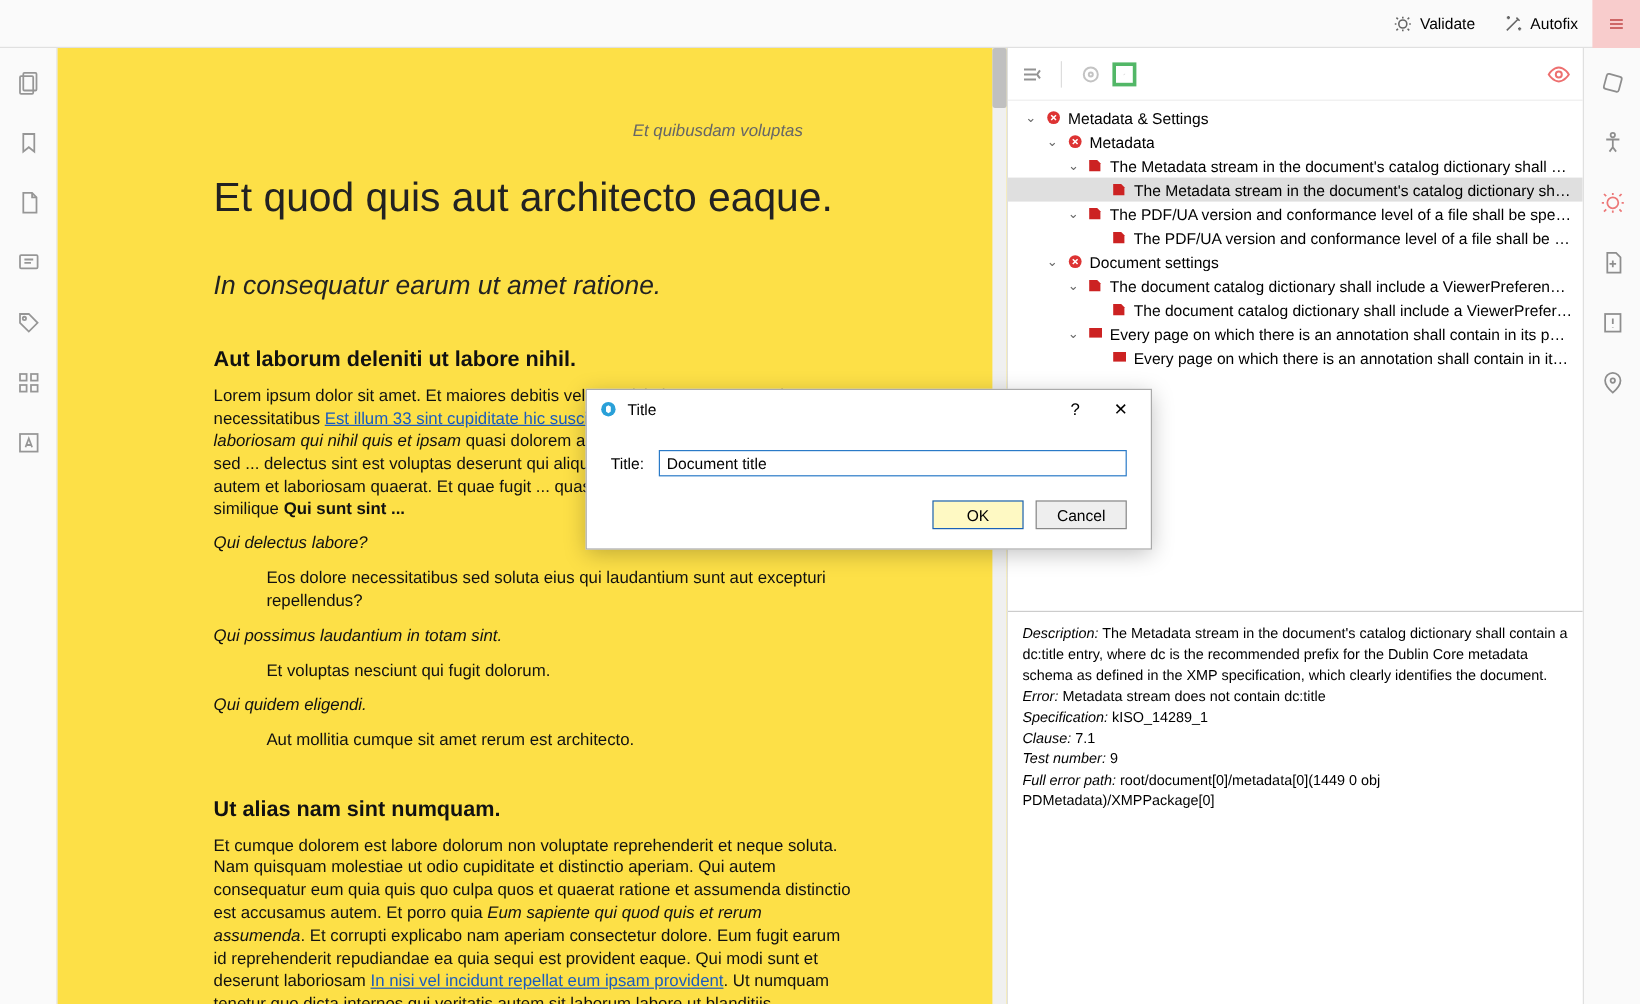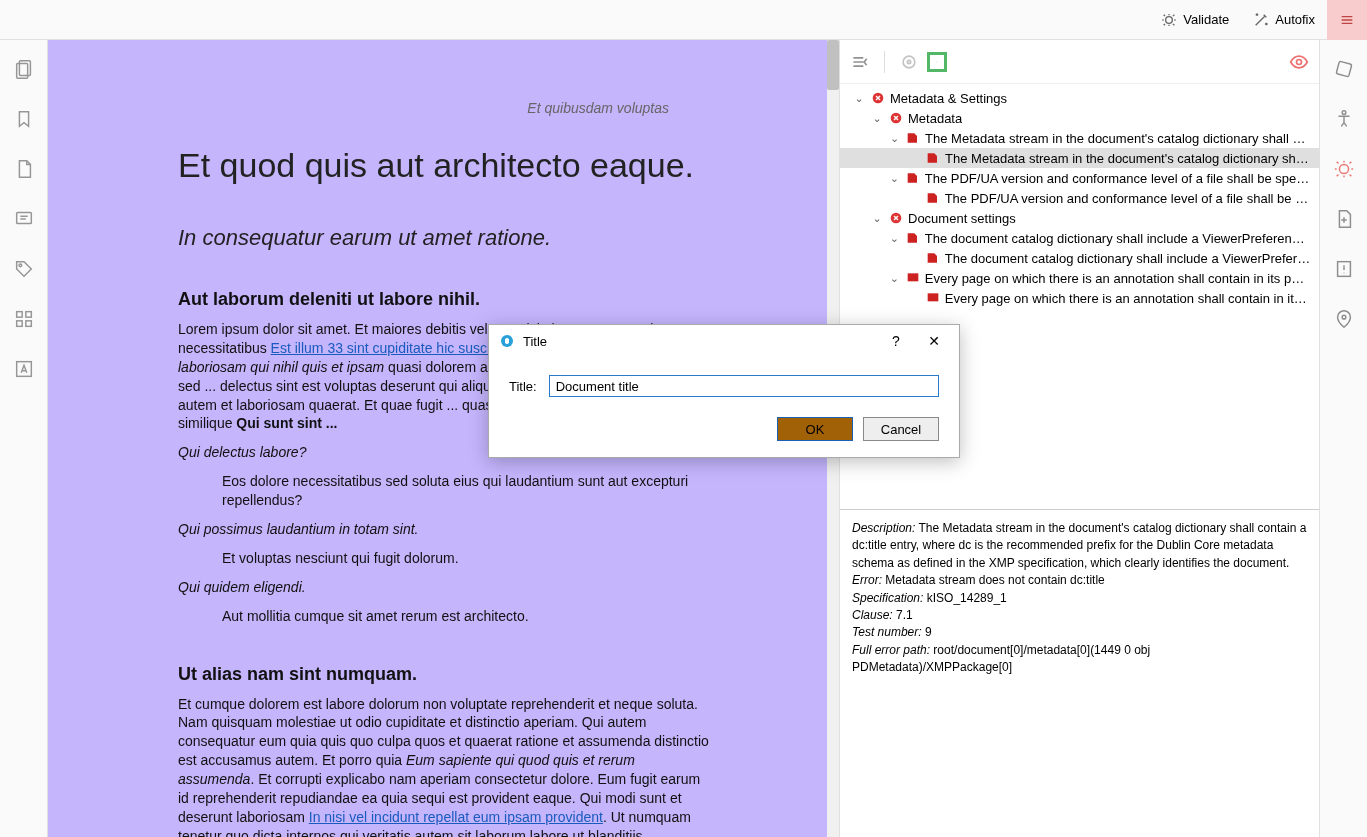--- a/index.html
+++ b/index.html
@@ -8,21 +8,21 @@
 .topbar { height:40px; border-bottom:1px solid #e0e0e0; display:flex; align-items:center; justify-content:flex-end; padding-right:0; background:#fafafa; }
 .topbar .btn { display:flex; align-items:center; gap:6px; padding:0 12px; height:40px; cursor:pointer; font-size:13px;justify-content:flex-end; }
 .topbar .menu-btn { width:40px; height:40px; background:#f8cccc; display:flex; align-items:center; justify-content:center; }
 .ic { width:16px; height:16px; display:inline-block; }
 
 .main { display:flex; height:797px; }
 
 .left-rail { width:48px; background:#fafafa; border-right:1px solid #e0e0e0; display:flex; flex-direction:column; align-items:center; padding-top:18px; gap:28px; }
 .left-rail .ritem { width:22px; height:22px; cursor:pointer; opacity:.6; }
 
-.doc-area { flex:1; background:#c4b5fd; position:relative; overflow:hidden; }
+.doc-area { flex:1; background:#fde047; position:relative; overflow:hidden; }
 .doc-scroll { position:absolute; right:0; top:0; width:12px; height:100%; background:#f0f0f0; }
 .doc-scroll .thumb { position:absolute; top:0; width:12px; height:50px; background:#c0c0c0; border-radius:2px; }
 .page { margin:20px 30px 0 30px; padding:40px 100px; }
 .page .head-right { text-align:right; font-style:italic; color:#666; font-size:14px; padding-right:40px; }
 .page h1 { font-size:34px; font-weight:400; margin-top:30px; color:#222; }
 .page h2 { font-size:22px; font-weight:400; font-style:italic; margin-top:40px; color:#222; }
 .page h3 { font-size:18px; font-weight:700; margin-top:38px; color:#111; }
 .page p { font-size:14px; line-height:1.35; margin-top:10px; color:#111; }
 .page a { color:#1a5bbf; text-decoration:underline; }
 .page em { font-style:italic; }
@@ -55,21 +55,21 @@
 .dialog { position:absolute; left:488px; top:324px; width:472px; background:#fff; border:1px solid #aaa; box-shadow:0 4px 18px rgba(0,0,0,.25); }
 .dlg-title { height:32px; display:flex; align-items:center; padding:0 10px; font-size:13px; gap:8px; }
 .dlg-title .spacer{flex:1}
 .dlg-title .wbtn{width:30px;text-align:center;cursor:pointer;font-size:14px}
 .dlg-body { padding:18px 20px 16px 20px; }
 .dlg-row { display:flex; align-items:center; gap:12px;justify-content:flex-end; }
 .dlg-row label { font-size:13px; }
 .dlg-row input { flex:1; height:22px; border:1px solid #2a7ac7; padding:0 6px; font-size:13px; outline:none; }
 .dlg-btns { display:flex; justify-content:flex-end; gap:10px; margin-top:20px; }
 .dlg-btns button { width:76px; height:24px; font-size:13px; border:1px solid #888; background:#eee; cursor:pointer; }
-.dlg-btns button.primary { border:1px solid #1a62b8; background:#a16207;text-align:center; }
+.dlg-btns button.primary { border:1px solid #1a62b8; background:#fef9c3;text-align:center; }
 
 
 svg { display:block; }
 </style>
 </head>
 <body>
 
 <div class="topbar">
   <div class="btn">
     <span class="ic">

